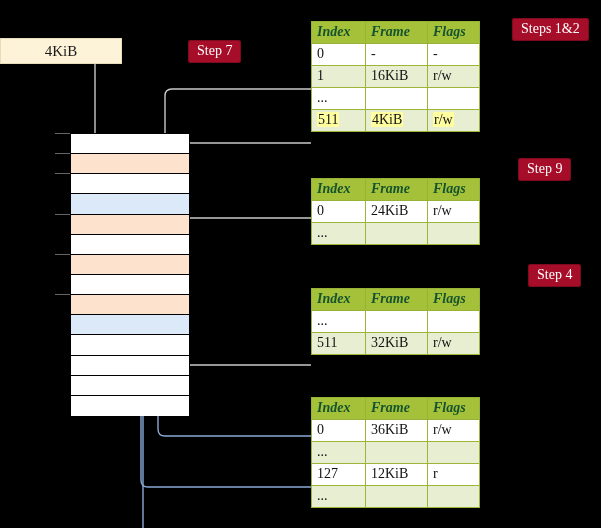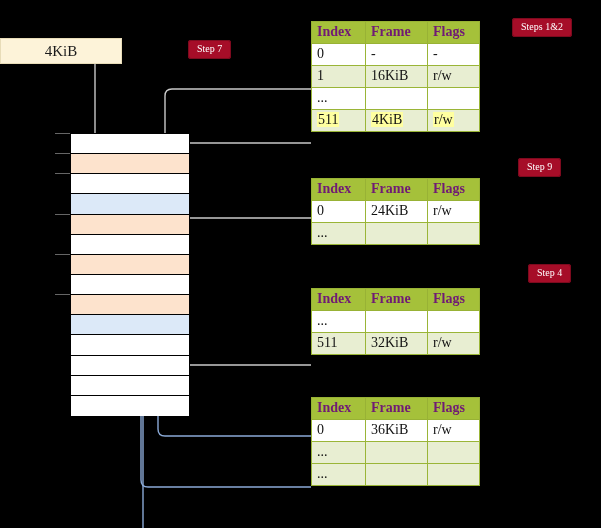--- a/index.html
+++ b/index.html
@@ -16,21 +16,21 @@
   
   .srcbox{
     position:absolute;background:#fdf3d9;border:1px solid #e8dcb8;
     color:#1a1a1a;font-size:15px;text-align:center;
     display:flex;align-items:center;justify-content:center;
   }
 
   
   .badge{
     position:absolute;background:#a60d28;color:#fff;
-    font-size:10px;line-height:1;
+    font-size:14px;line-height:1;
     padding:4px 9px 5px 9px;border-radius:3px;
     box-shadow:0 0 0 1px #7d0a1e inset;
     display:flex;align-items:center;justify-content:center;
     white-space:nowrap;
   }
 
   
   #stack{position:absolute;left:70px;top:133px;width:120px;height:282px;
          border:1px solid #000;box-sizing:border-box;background:#fff;}
   .mrow{height:20.14px;box-sizing:border-box;border-bottom:1px solid #000;}
@@ -42,22 +42,22 @@
 
   
   .ptable{position:absolute;border-collapse:collapse;
           font-size:14px;color:#111;background:#fff;}
   .ptable th,.ptable td{
     border:1px solid #9ab537;
     padding:2px 5px 3px 5px;
     text-align:left;font-weight:normal;height:19px;box-sizing:border-box;
     white-space:nowrap;overflow:hidden;
   }
-  .ptable th{background:#a5c13a;color:#701a75;font-weight:bold;font-size:14px;
-             border-color:#98b235;}
+  .ptable th{background:#a5c13a;color:#14532d;font-weight:bold;font-size:14px;
+             border-color:#98b235;font-style:italic;}
   .ptable tr.alt td{background:#e8eed2;}
   .ptable tr.plain td{background:#ffffff;}
   .c-idx{width:54px;}
   .c-frm{width:62px;}
   .c-flg{width:52px;}
   .hl{background:#ffffa0;padding:0 1px;}
 </style>
 </head>
 <body>
 
@@ -229,20 +229,25 @@
           <tr class="plain">
             <td class="c-idx">0</td>
             <td class="c-frm">36KiB</td>
             <td class="c-flg">r/w</td>
           </tr>
           <tr class="alt">
             <td class="c-idx">...</td>
             <td class="c-frm">&nbsp;</td>
             <td class="c-flg">&nbsp;</td>
           </tr>
+          <tr class="plain">
+            <td class="c-idx">127</td>
+            <td class="c-frm">12KiB</td>
+            <td class="c-flg">r</td>
+          </tr>
           <tr class="alt">
             <td class="c-idx">...</td>
             <td class="c-frm">&nbsp;</td>
             <td class="c-flg">&nbsp;</td>
           </tr>
         </tbody>
       </table>
     </div>
 
 </div>

